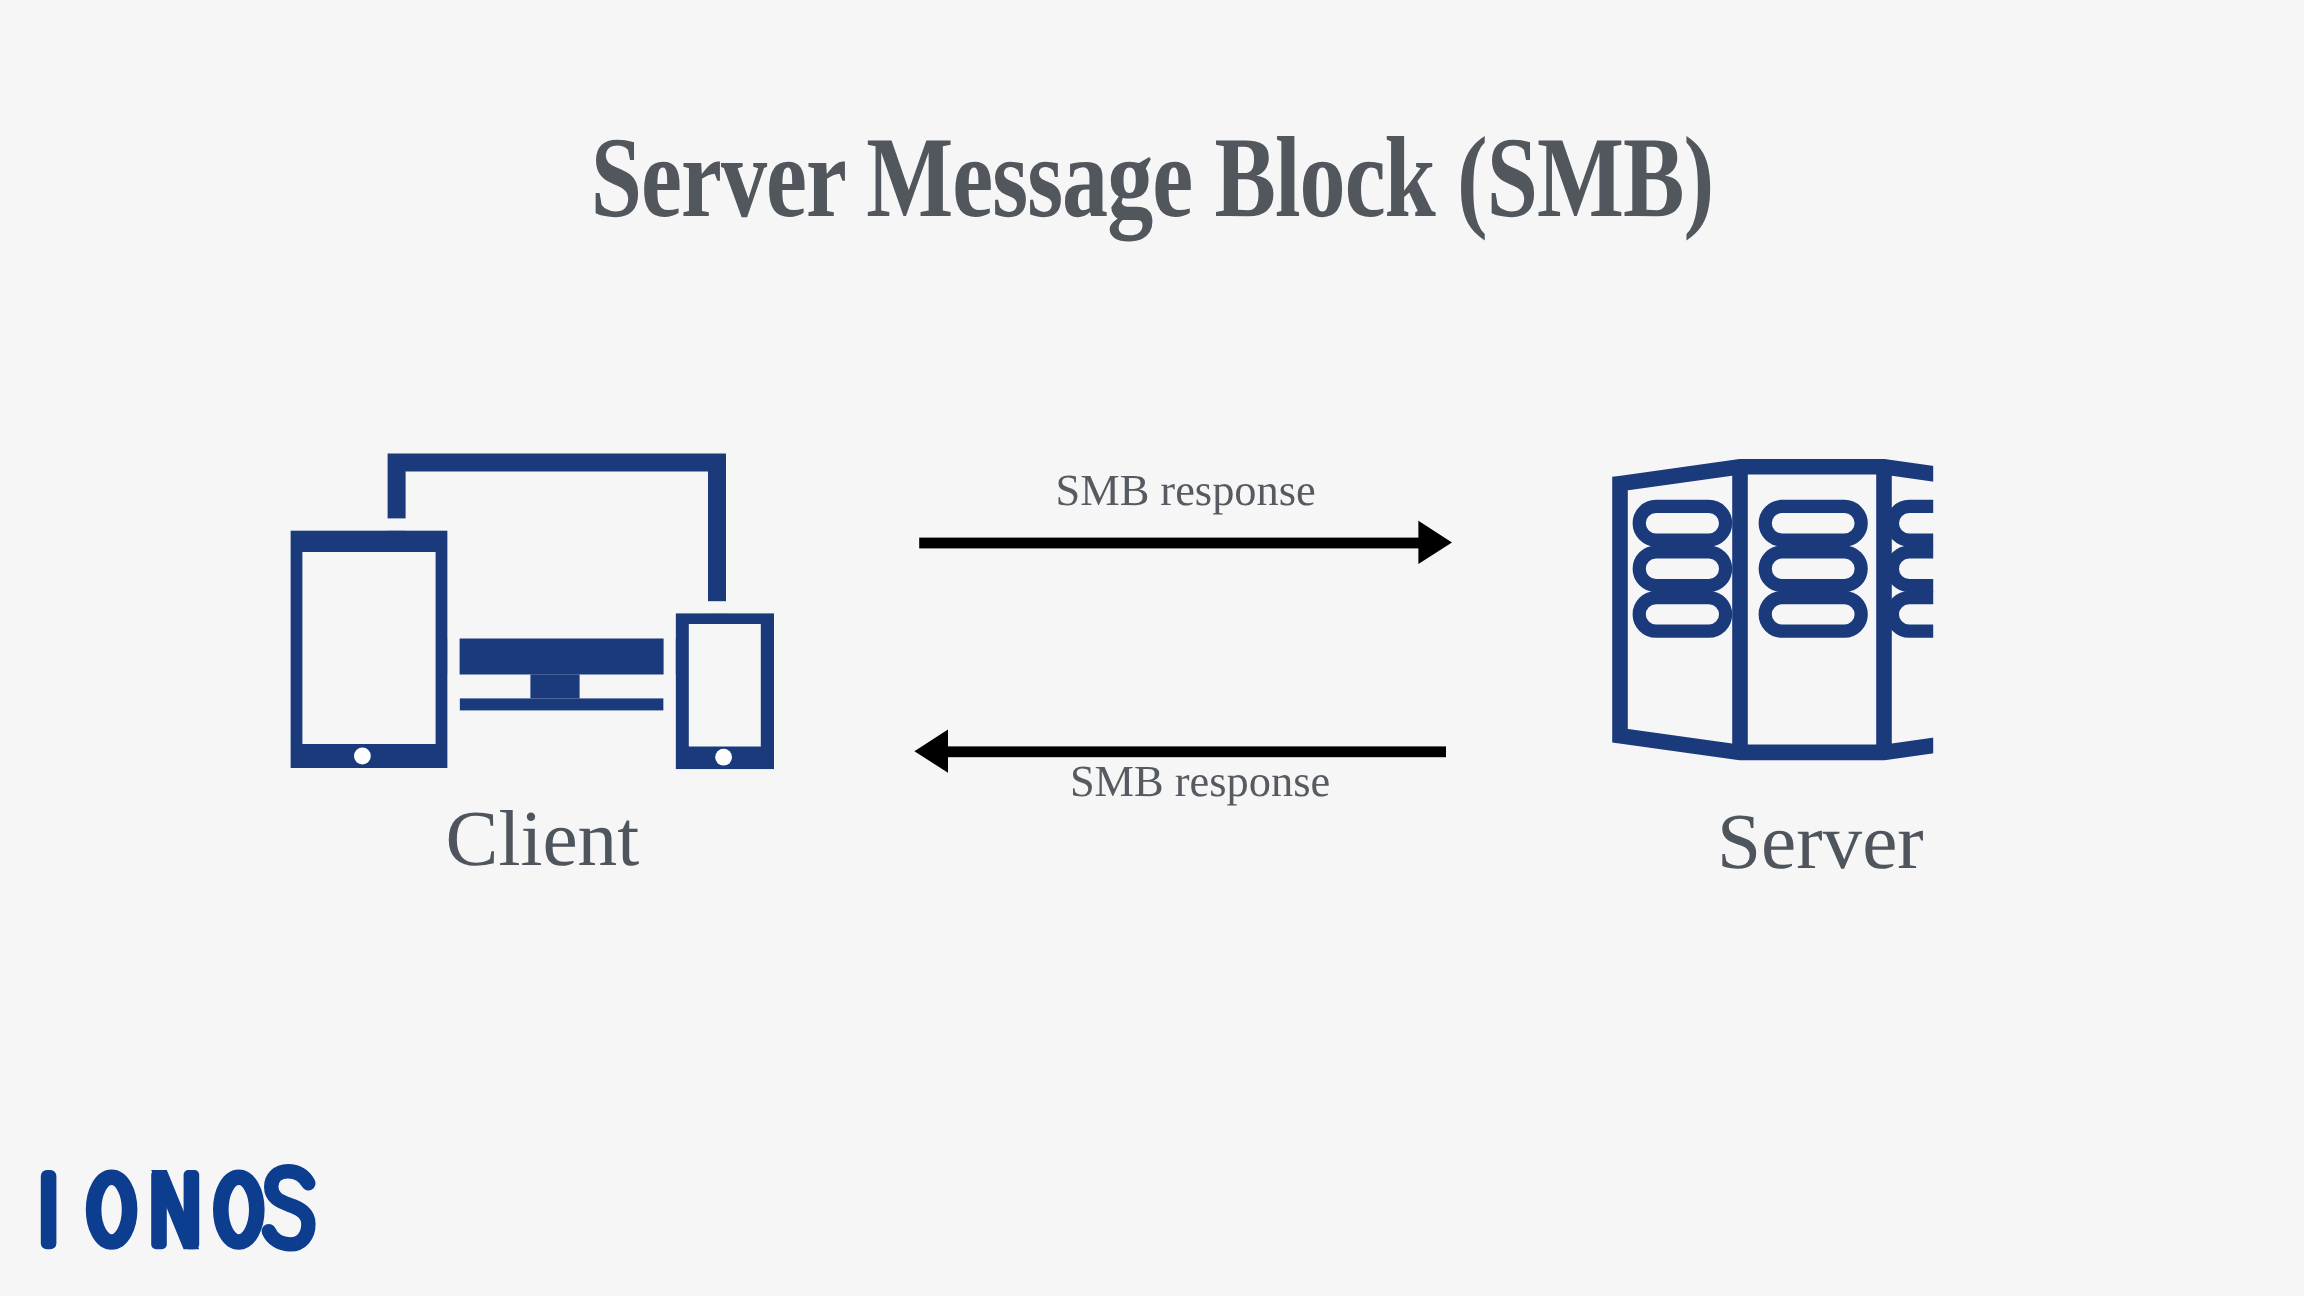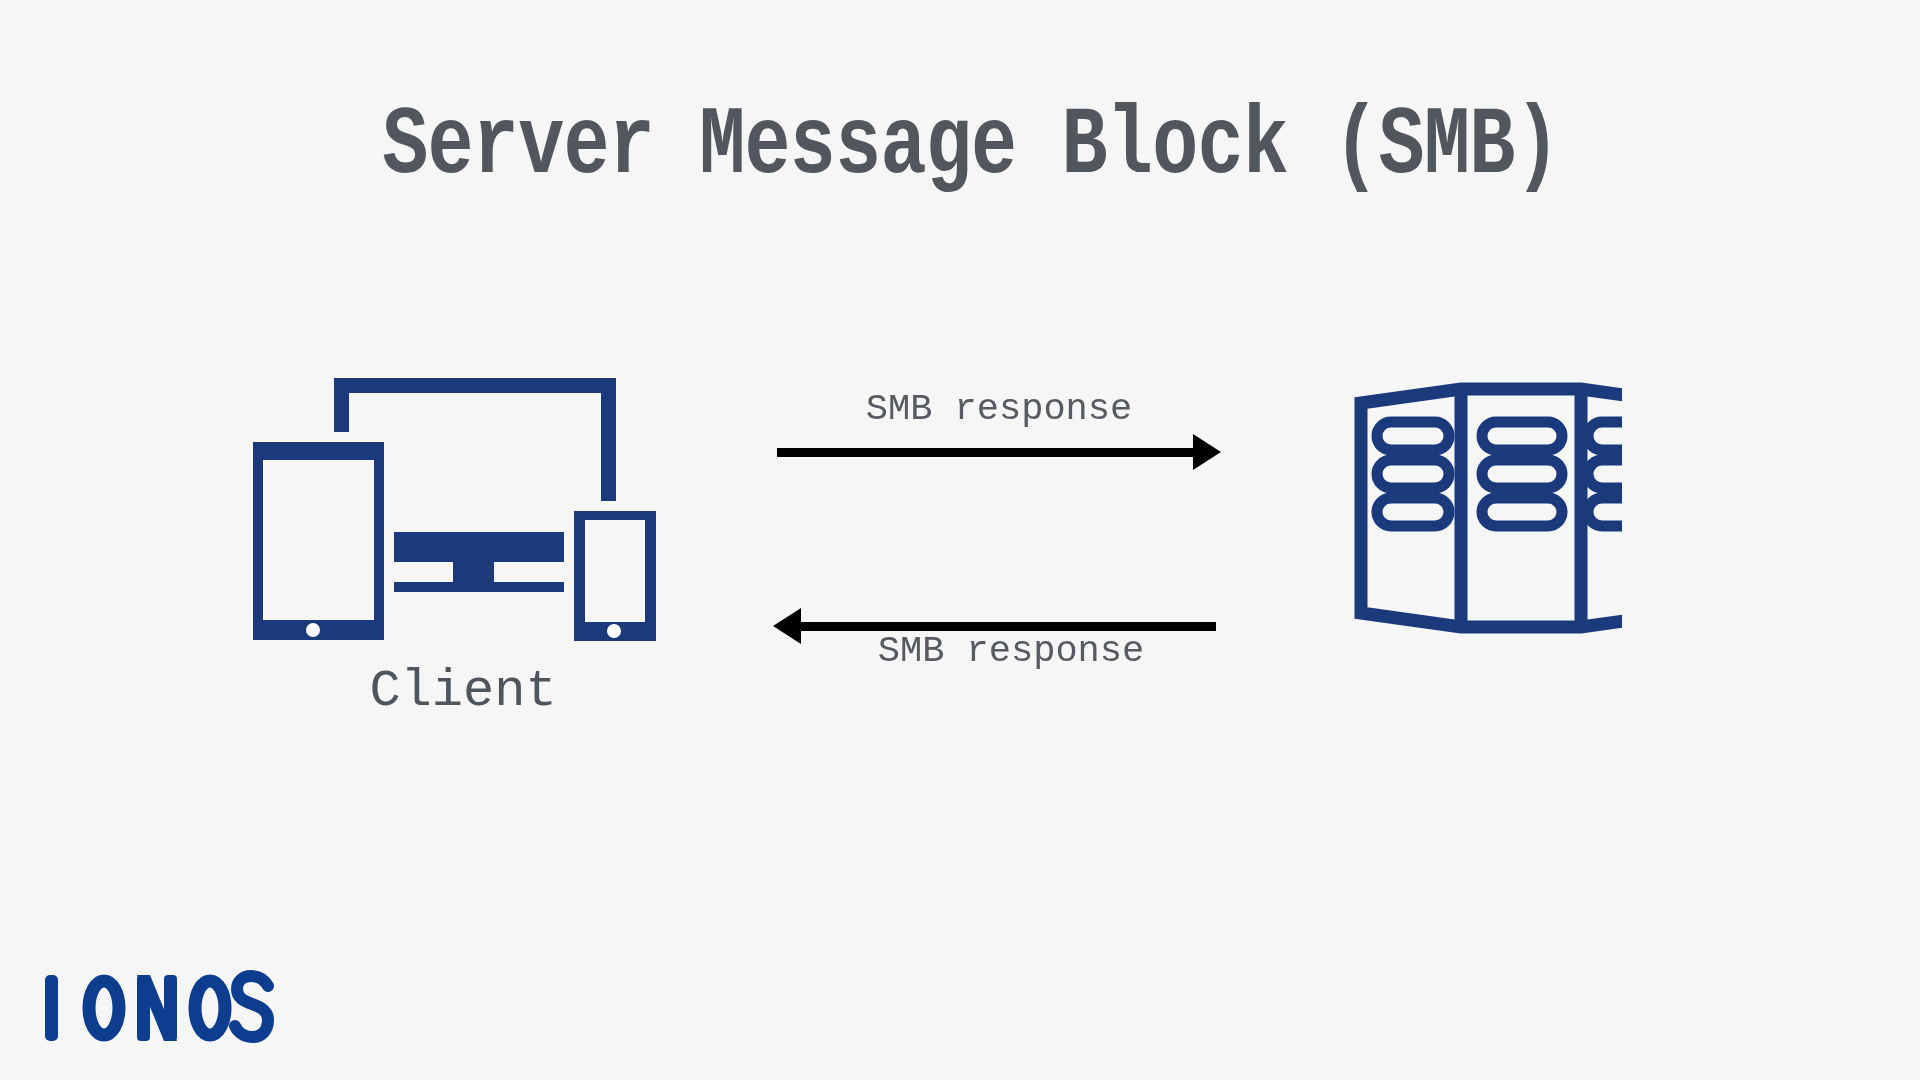--- a/index.html
+++ b/index.html
@@ -1,17 +1,17 @@
 <!DOCTYPE html>
 <html><head>
 <meta charset="utf-8">
 <style>
   html,body{margin:0;padding:0;background:#f6f6f7;}
   .canvas{position:relative;width:1611px;height:1080px;background:#f6f6f7;overflow:hidden;
-          font-family:Liberation Mono, monospace;margin-left:11px;}
+          font-family:Liberation Serif, serif;}
 
   
   .title{position:absolute;left:960px;top:92px;margin:0;white-space:nowrap;
          transform:translateX(-50%) scaleX(0.8);transform-origin:center;
          font-size:96px;font-weight:700;letter-spacing:-1px;color:#51575c;}
 
   
   .monitor{position:absolute;left:323px;top:378px;width:282px;height:184px;
            box-sizing:border-box;border:15px solid #1b3a7c;border-bottom-width:30px;}
   .stand-neck{position:absolute;left:442px;top:562px;width:41px;height:20px;background:#1b3a7c;}
@@ -34,21 +34,21 @@
               border-bottom:18px solid transparent;}
   .head-request{left:1182px;top:434px;border-left:28px solid #000000;}
   .head-response{left:762px;top:608px;border-right:28px solid #000000;}
 
   
   .flow-label{position:absolute;transform:translateX(-50%);white-space:nowrap;
               font-size:37px;color:#565b61;}
   .label-request{left:988px;top:388px;}
   .label-response{left:1000px;top:630px;}
   .device-label{position:absolute;transform:translateX(-50%);white-space:nowrap;
-                font-size:52px;color:#4e555c;}
+                font-size:66px;color:#4e555c;}
   .label-client{left:452px;top:662px;}
   .label-server{left:1517px;top:664px;}
 
   
   .server-svg{position:absolute;left:1343px;top:384px;overflow:visible;}
   .logo-svg{position:absolute;left:31px;top:972px;overflow:visible;}
 
   .sr-only{position:absolute;width:1px;height:1px;overflow:hidden;
            clip:rect(0 0 0 0);white-space:nowrap;}
 </style>
@@ -96,20 +96,21 @@
 
       <rect x="128" y="38" width="80" height="28" rx="14" stroke-width="11"></rect>
       <rect x="128" y="76" width="80" height="28" rx="14" stroke-width="11"></rect>
       <rect x="128" y="114" width="80" height="28" rx="14" stroke-width="11"></rect>
 
       <rect x="234" y="38" width="74" height="28" rx="14" stroke-width="11"></rect>
       <rect x="234" y="76" width="74" height="28" rx="14" stroke-width="11"></rect>
       <rect x="234" y="114" width="74" height="28" rx="14" stroke-width="11"></rect>
     </g>
   </svg>
+  <div class="device-label label-server">Server</div>
 
   <svg class="logo-svg" width="232" height="72" viewBox="0 0 232 72">
     <g fill="#0c3d8f" stroke="none">
       <rect x="3" y="3" width="13" height="66" rx="5"></rect>
       <rect x="95" y="3" width="13" height="66" rx="4"></rect>
       <rect x="122" y="3" width="13" height="66" rx="4"></rect>
       <polygon points="95,3 108,3 135,69 122,69"></polygon>
     </g>
     <g fill="none" stroke="#0c3d8f">
       <ellipse cx="62" cy="36" rx="15" ry="27" stroke-width="13"></ellipse>

